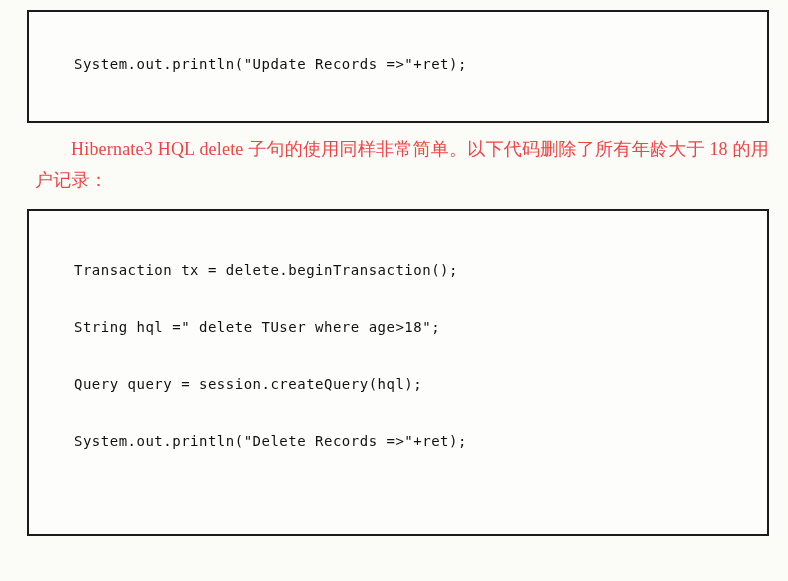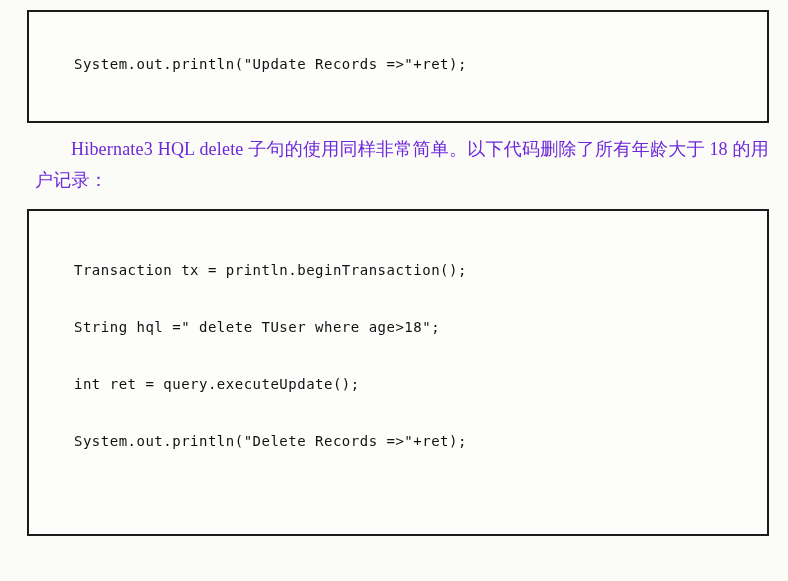--- a/index.html
+++ b/index.html
@@ -40,37 +40,37 @@
   .code-line {
     letter-spacing: 0.5px;
   }
   .para {
     margin: 0 0 0 8px;
     width: 734px;
     font-size: 18px;
     line-height: 31px;
     text-align: justify;
     text-indent: 2em;
-    color: #6d28d9;
+    color: #ef4444;
     letter-spacing: 0.2px;
   }
   .para.p1 { margin-top: 11px; }
 </style>
 </head>
 <body>
 
 <div class="page">
 
   <div class="code-box first">
     <div class="code-line">System.out.println("Update Records =&gt;"+ret);</div>
   </div>
 
   <p class="para p1">Hibernate3 HQL delete 子句的使用同样非常简单。以下代码删除了所有年龄大于 18 的用户记录：</p>
 
   <div class="code-box second">
-    <div class="code-line">Transaction tx = println.beginTransaction();</div>
+    <div class="code-line">Transaction tx = delete.beginTransaction();</div>
     <div class="code-line">String hql =" delete TUser where age&gt;18";</div>
-    <div class="code-line">int ret = query.executeUpdate();</div>
+    <div class="code-line">Query query = session.createQuery(hql);</div>
     <div class="code-line">System.out.println("Delete Records =&gt;"+ret);</div>
     
   </div>
 
 </div>
 
 </body></html>

